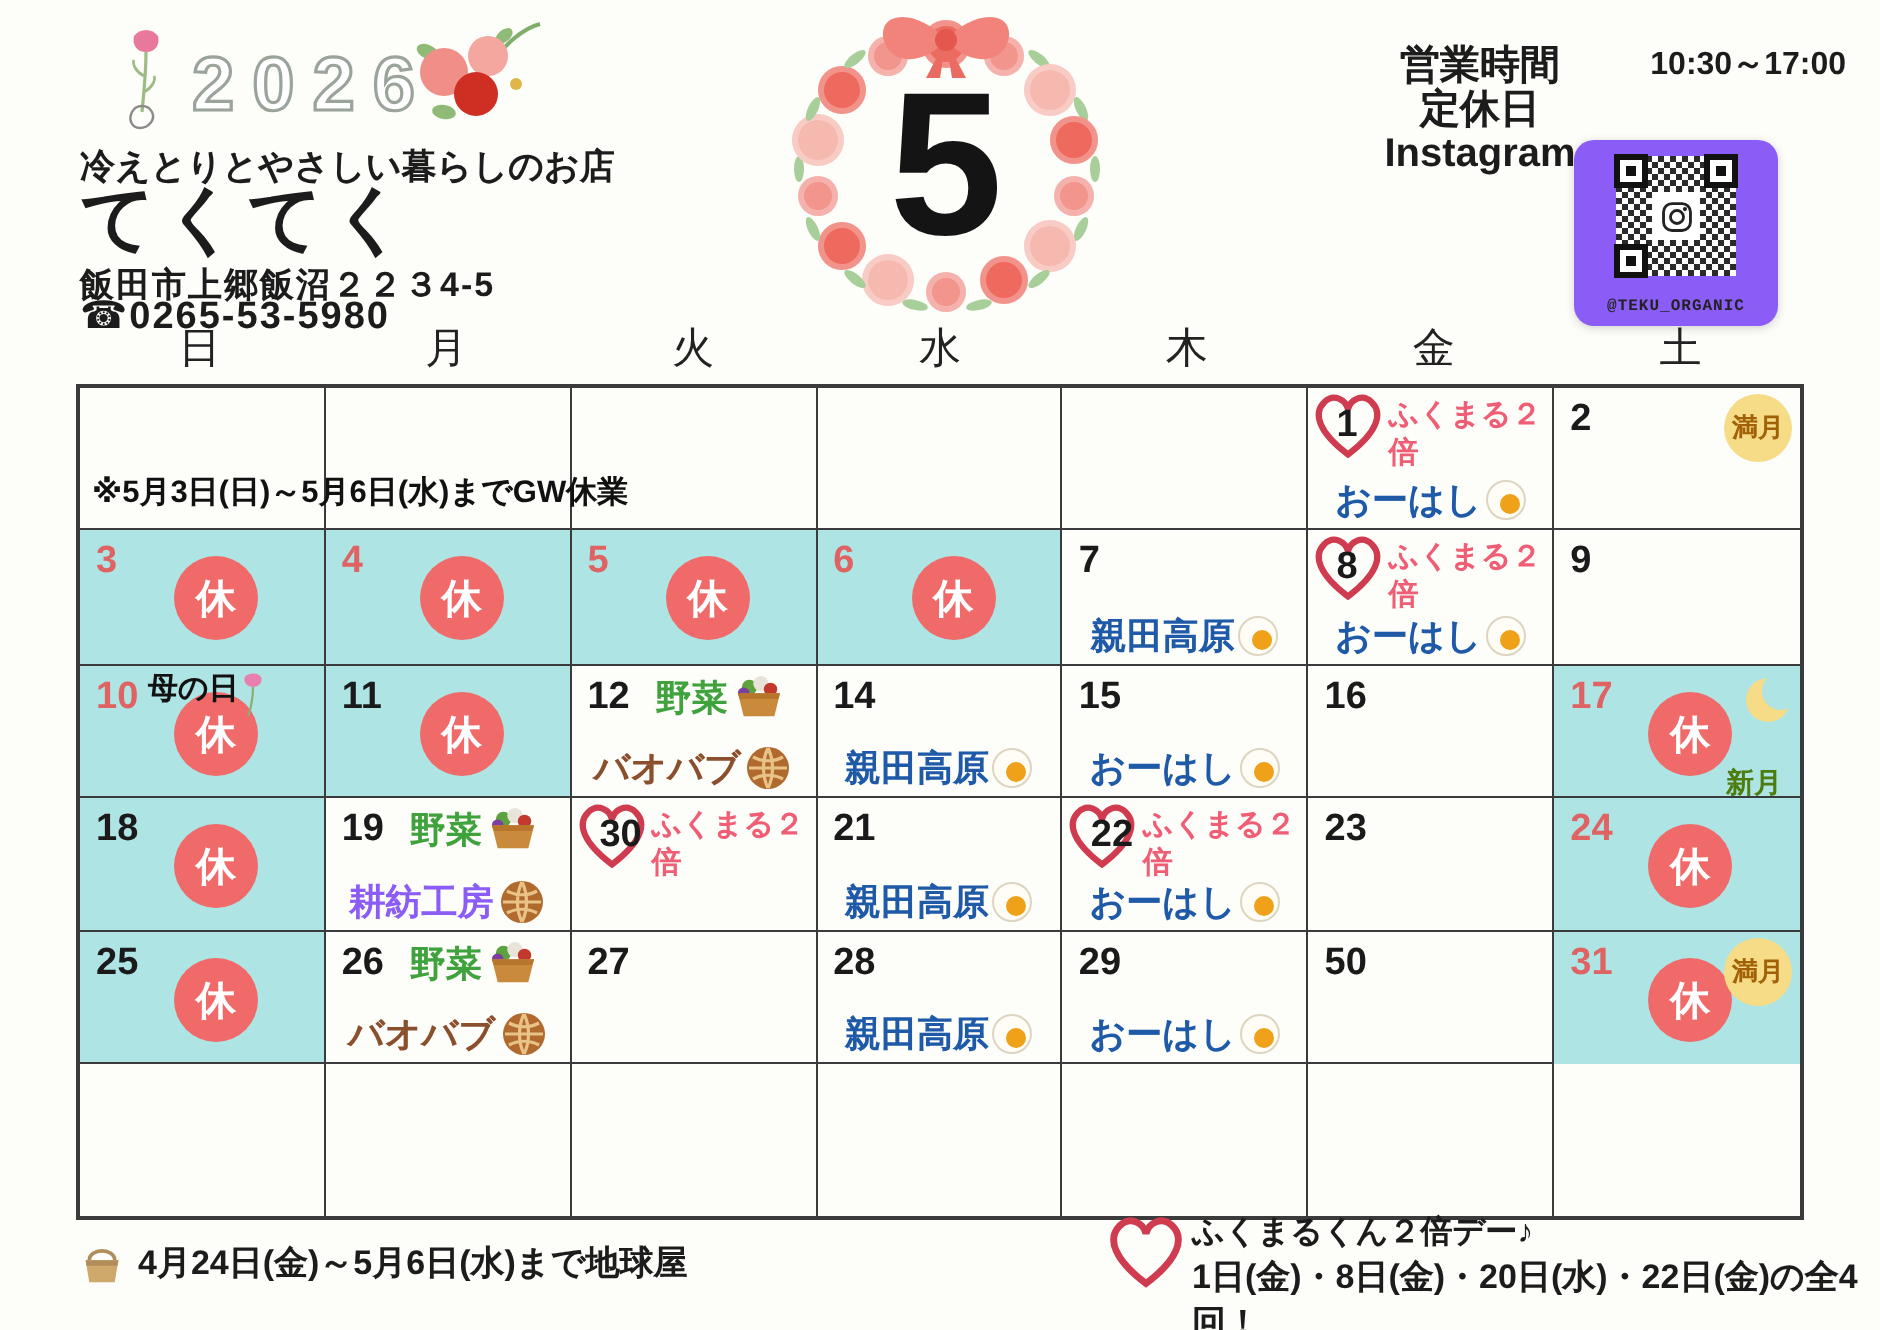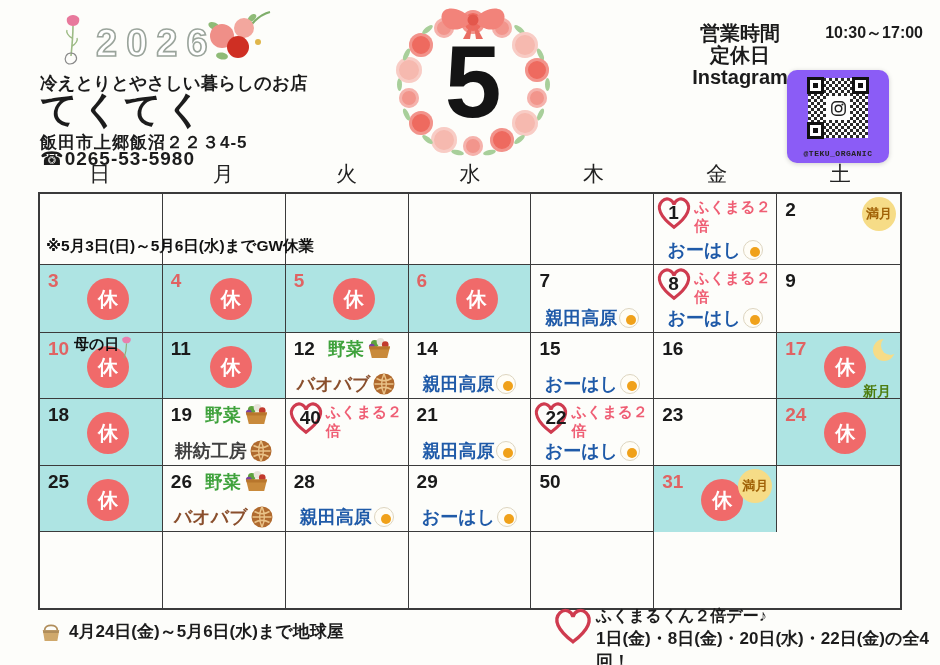--- a/index.html
+++ b/index.html
@@ -361,36 +361,36 @@
               <circle cx="8" cy="7" r="4" fill="#5da23e"></circle>
               <circle cx="14" cy="5" r="4" fill="#e8e4da"></circle>
               <circle cx="19" cy="8" r="3.5" fill="#c23a2e"></circle>
               <circle cx="5" cy="10" r="3" fill="#7a3fa0"></circle>
               <path d="M2 10 L24 10 L21 22 L5 22 Z" fill="#c98a3b"></path>
               <path d="M2 10 L24 10 L23 13 L3 13 Z" fill="#b8762c"></path>
             </svg>
           </span>
         </span>
         <span class="line2">
-          <span style="color: #404040; text-align: center;">耕紡工房</span>
+          <span style="color: #8b5cf6; text-align: center;">耕紡工房</span>
           <span>
             <svg viewBox="0 0 24 24" width="24" height="24">
               <circle cx="12" cy="12" r="10.5" fill="#b06a2e"></circle>
               <path d="M12 2 C9 8 9 16 12 22 M12 2 C15 8 15 16 12 22 M2.5 12 H21.5 M4.5 6.5 C9 9 15 9 19.5 6.5 M4.5 17.5 C9 15 15 15 19.5 17.5" stroke="#e9c288" stroke-width="1.6" fill="none"></path>
             </svg>
           </span>
         </span>
       </div>
       <div class="cell hearted">
         <span class="heart-wrap">
           <svg viewBox="0 0 32 30" width="38" height="36">
             <path d="M16 27 C4 18 1 10 6 5 C10 1 15 4 16 8 C17 4 22 1 26 5 C31 10 28 18 16 27 Z" fill="none" stroke="#cf3b4f" stroke-width="2.6"></path>
           </svg>
         </span>
-        <span class="daynum">40</span>
+        <span class="daynum">30</span>
         <span class="note1">
           <span style="color: rgb(239, 94, 116);">ふくまる２倍</span>
         </span>
       </div>
       <div class="cell">
         <span class="daynum">21</span>
         <span class="line2">
           <span style="color: rgb(31, 90, 168);">親田高原</span>
           <span class="icon-egg"></span>
         </span>
@@ -438,20 +438,23 @@
         </span>
         <span class="line2">
           <span style="color: rgb(138, 79, 45);">バオバブ</span>
           <span>
             <svg viewBox="0 0 24 24" width="24" height="24">
               <circle cx="12" cy="12" r="10.5" fill="#b06a2e"></circle>
               <path d="M12 2 C9 8 9 16 12 22 M12 2 C15 8 15 16 12 22 M2.5 12 H21.5 M4.5 6.5 C9 9 15 9 19.5 6.5 M4.5 17.5 C9 15 15 15 19.5 17.5" stroke="#e9c288" stroke-width="1.6" fill="none"></path>
             </svg>
           </span>
         </span>
+      </div>
+      <div class="cell">
+        <span class="daynum">27</span>
       </div>
       <div class="cell">
         <span class="daynum">28</span>
         <span class="line2">
           <span style="color: rgb(31, 90, 168);">親田高原</span>
           <span class="icon-egg"></span>
         </span>
       </div>
       <div class="cell">
         <span class="daynum">29</span>

